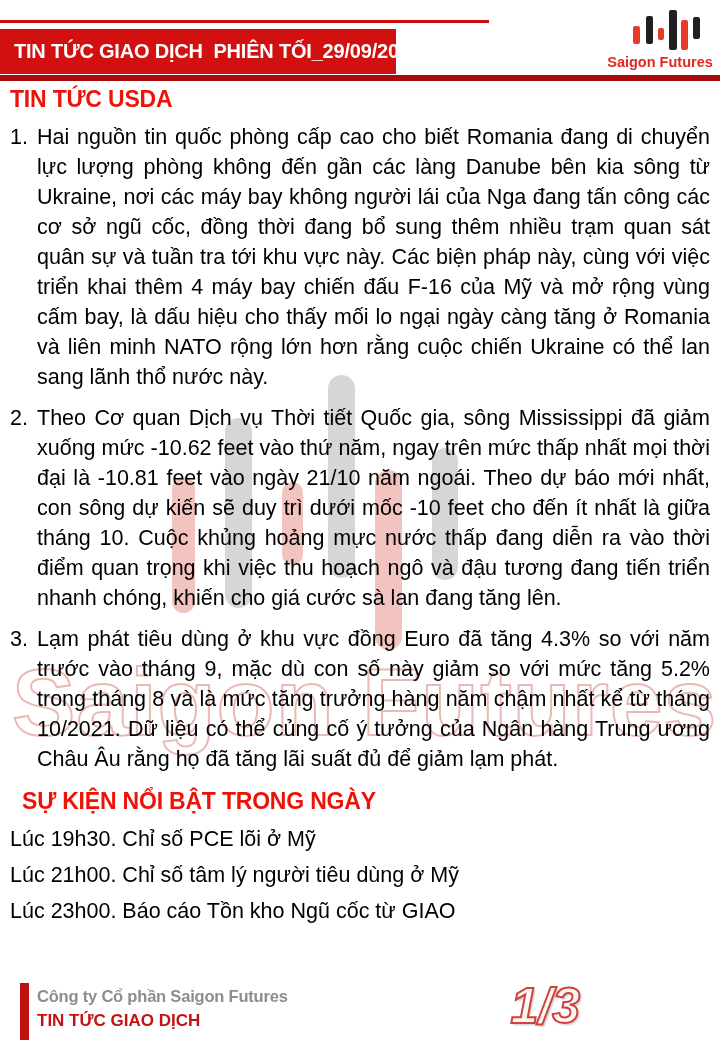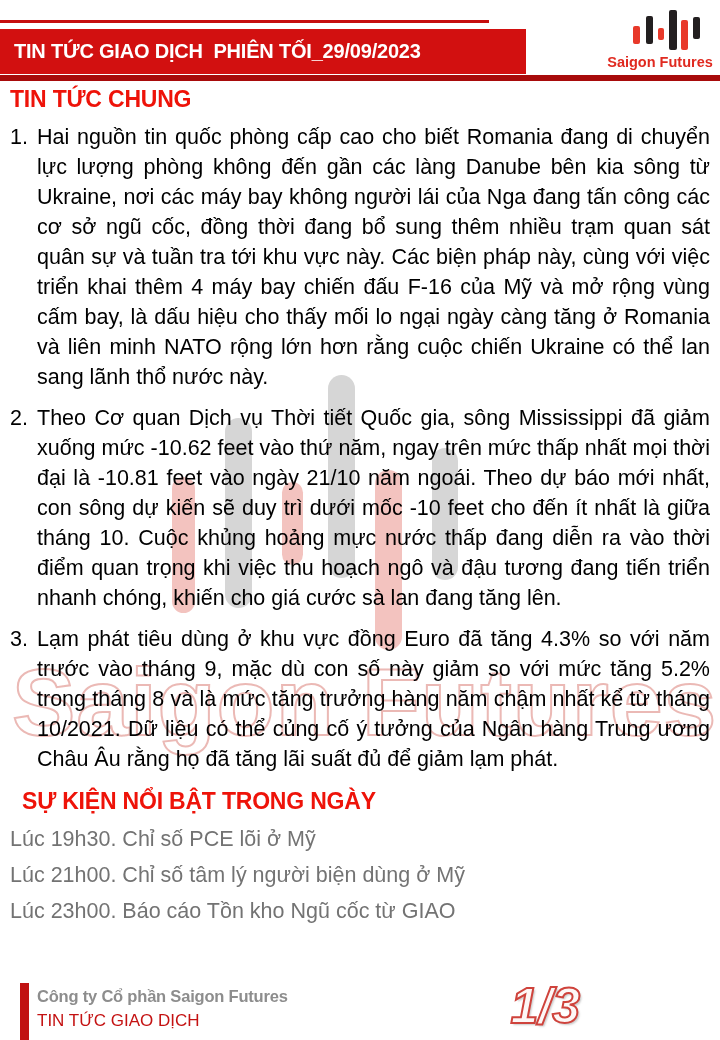--- a/index.html
+++ b/index.html
@@ -27,21 +27,21 @@
     font-size: 95px; font-weight: bold; white-space: nowrap;
     color: transparent;
     -webkit-text-stroke: 2px rgba(210, 100, 90, 0.45);
     letter-spacing: 1px;
   }
 
   
   .header { position: absolute; left: 0; top: 0; width: 720px; z-index: 2; }
   .top-line { position: absolute; left: 0; top: 20px; width: 489px; height: 3px; background: #c60e0e; }
   .banner {
-    position: absolute; left: 0; top: 29px; width: 526px; height: 45px;
+    position: absolute; left: 0; top: 29px; width: 396px; height: 45px;
     background: #d21010; color: #ffffff;
     font-size: 20px; font-weight: bold;
     line-height: 45px; padding-left: 14px;
     white-space: pre; letter-spacing: -0.2px;
   }
   .header-rule { position: absolute; left: 0; top: 75px; width: 720px; height: 6px; background: #a80b0b; }
 
   .logo { position: absolute; right: 5px; top: 9px; width: 110px; text-align: center; }
   .logo-bars { position: relative; height: 43px; width: 86px; margin: 0 auto; }
   .logo-bars span { position: absolute; border-radius: 2px; }
@@ -59,27 +59,27 @@
     color: #ee1309; font-size: 23px; font-weight: bold;
     margin-bottom: 9px; letter-spacing: -0.2px;
   }
   .news-item {
     position: relative; padding-left: 27px;
     font-size: 21.5px; line-height: 30px; color: #000;
     text-align: justify; margin-bottom: 11px;
   }
   .news-num { position: absolute; left: 0; top: 0; }
   .events-heading { margin-top: 14px; margin-bottom: 6px; margin-left: 12px; }
-  .event-line { font-size: 21.5px; line-height: 36px; color: #737373; }
+  .event-line { font-size: 21.5px; line-height: 36px; color: #000000; }
 
   
   .footer { position: absolute; left: 0; top: 975px; width: 600px; height: 65px; z-index: 2; }
   .footer-accent { position: absolute; left: 20px; top: 8px; width: 9px; height: 57px; background: #c11212; }
   .footer-company { position: absolute; left: 37px; top: 12px; font-size: 16.5px; font-weight: bold; color: #8d8d8d; letter-spacing: -0.2px; }
-  .footer-label   { position: absolute; left: 37px; top: 36px; font-size: 17px;   font-weight: normal; color: #c41212; }
+  .footer-label   { position: absolute; left: 37px; top: 36px; font-size: 17px;   font-weight: bold; color: #c41212; }
   .page-number {
     position: absolute; right: 20px; top: 2px;
     font-size: 50px; font-weight: bold; font-style: italic;
     color: #fdf7f6;
     -webkit-text-stroke: 2px #cf433c;
     text-shadow: 2px 2px 2px rgba(160,160,160,0.55);
   }
 </style>
 </head>
 <body>
@@ -105,38 +105,38 @@
       <span class="lb4"></span>
         <span class="lb5"></span>
         <span class="lb6"></span>
     </div>
     <div class="logo-name">Saigon Futures</div>
   </div>
   <div class="header-rule"></div>
 </div>
 
 <div class="content">
-  <div class="section-heading">TIN TỨC CHUNG</div>
+  <div class="section-heading">TIN TỨC USDA</div>
 
   <div class="news-item">
     <span class="news-num">1.</span>
     <span>Hai nguồn tin quốc phòng cấp cao cho biết Romania đang di chuyển lực lượng phòng không đến gần các làng Danube bên kia sông từ Ukraine, nơi các máy bay không người lái của Nga đang tấn công các cơ sở ngũ cốc, đồng thời đang bổ sung thêm nhiều trạm quan sát quân sự và tuần tra tới khu vực này. Các biện pháp này, cùng với việc triển khai thêm 4 máy bay chiến đấu F-16 của Mỹ và mở rộng vùng cấm bay, là dấu hiệu cho thấy mối lo ngại ngày càng tăng ở Romania và liên minh NATO rộng lớn hơn rằng cuộc chiến Ukraine có thể lan sang lãnh thổ nước này.</span>
   </div>
   <div class="news-item">
     <span class="news-num">2.</span>
     <span>Theo Cơ quan Dịch vụ Thời tiết Quốc gia, sông Mississippi đã giảm xuống mức -10.62 feet vào thứ năm, ngay trên mức thấp nhất mọi thời đại là -10.81 feet vào ngày 21/10 năm ngoái. Theo dự báo mới nhất, con sông dự kiến sẽ duy trì dưới mốc -10 feet cho đến ít nhất là giữa tháng 10. Cuộc khủng hoảng mực nước thấp đang diễn ra vào thời điểm quan trọng khi việc thu hoạch ngô và đậu tương đang tiến triển nhanh chóng, khiến cho giá cước sà lan đang tăng lên.</span>
   </div>
   <div class="news-item">
     <span class="news-num">3.</span>
     <span>Lạm phát tiêu dùng ở khu vực đồng Euro đã tăng 4.3% so với năm trước vào tháng 9, mặc dù con số này giảm so với mức tăng 5.2% trong tháng 8 và là mức tăng trưởng hàng năm chậm nhất kể từ tháng 10/2021. Dữ liệu có thể củng cố ý tưởng của Ngân hàng Trung ương Châu Âu rằng họ đã tăng lãi suất đủ để giảm lạm phát.</span>
   </div>
 
   <div class="section-heading events-heading">SỰ KIỆN NỔI BẬT TRONG NGÀY</div>
   <div class="event-line">Lúc 19h30. Chỉ số PCE lõi ở Mỹ</div>
-  <div class="event-line">Lúc 21h00. Chỉ số tâm lý người biện dùng ở Mỹ</div>
+  <div class="event-line">Lúc 21h00. Chỉ số tâm lý người tiêu dùng ở Mỹ</div>
   <div class="event-line">Lúc 23h00. Báo cáo Tồn kho Ngũ cốc từ GIAO</div>
 </div>
 
 <div class="footer">
   <div class="footer-accent"></div>
   <div class="footer-company">Công ty Cổ phần Saigon Futures</div>
   <div class="footer-label">TIN TỨC GIAO DỊCH</div>
   <div class="page-number">1/3</div>
 </div>
 

